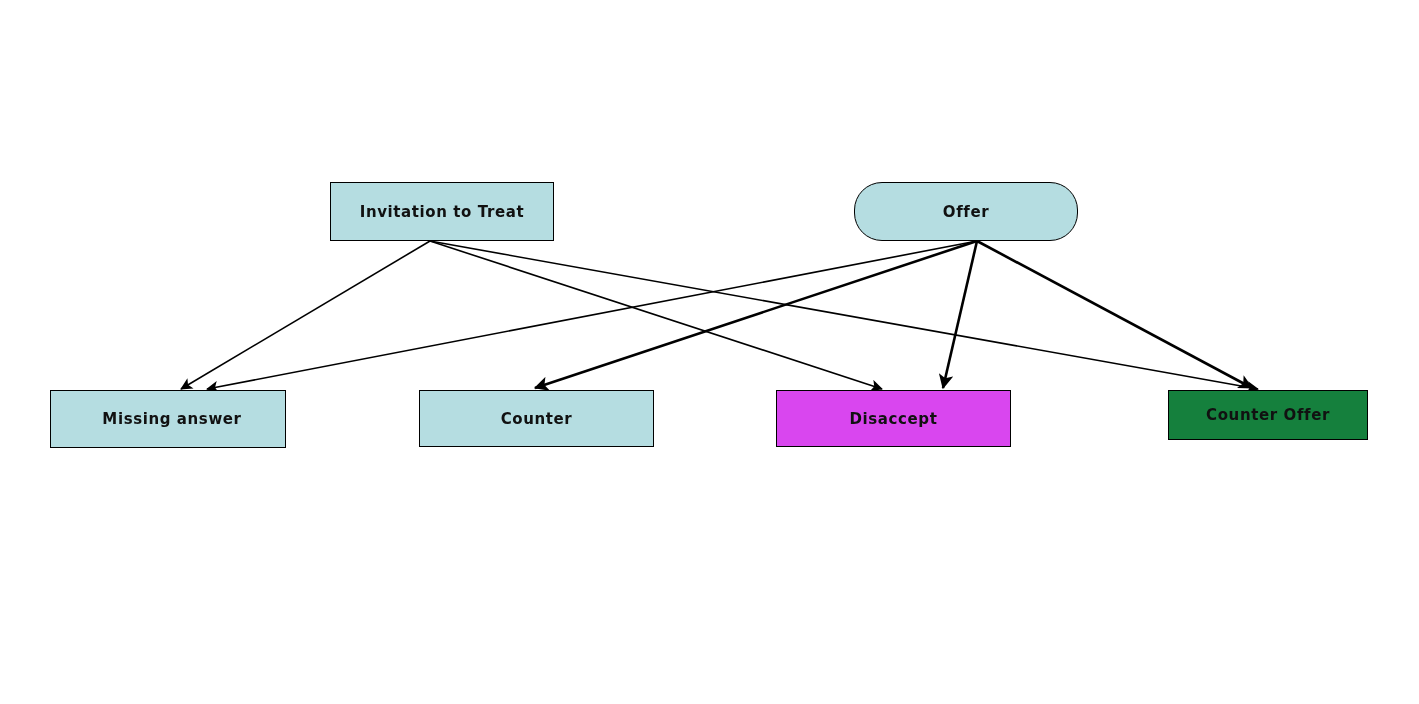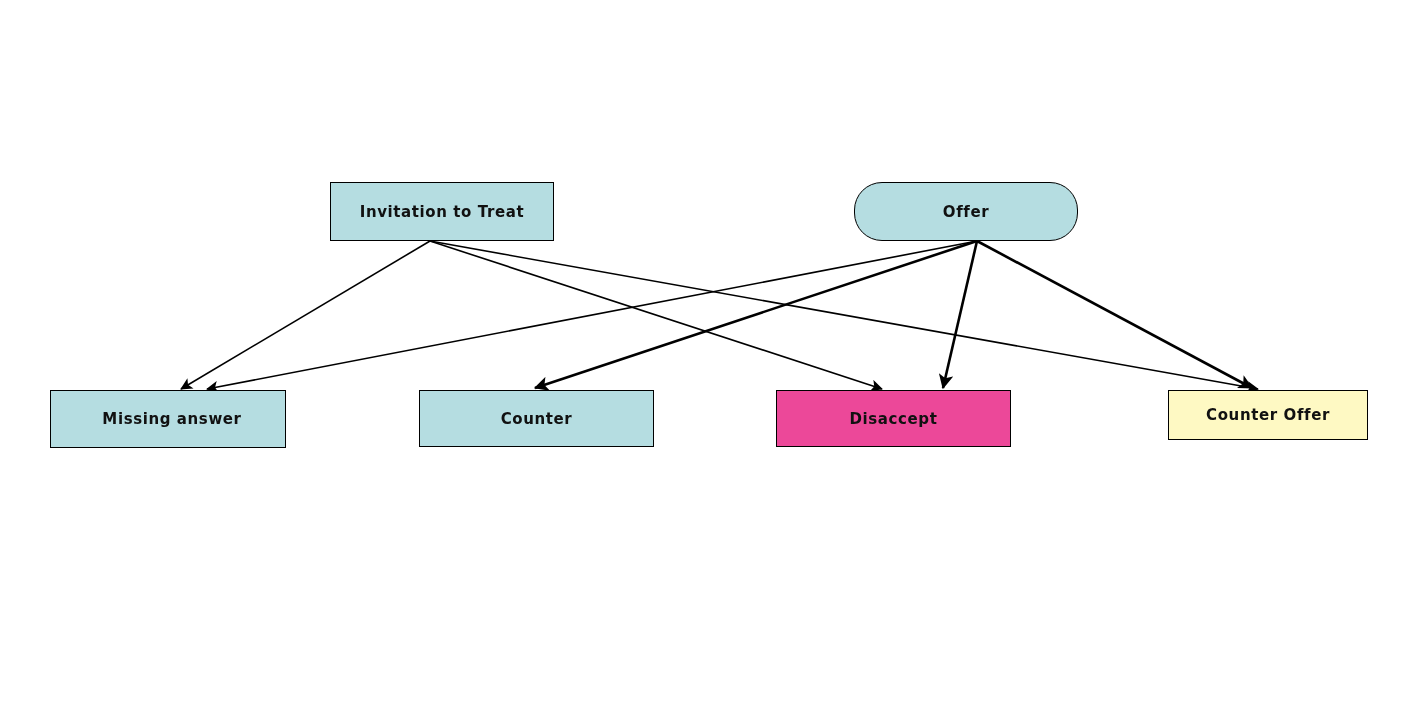--- a/index.html
+++ b/index.html
@@ -78,21 +78,21 @@
   </div>
 
   <div class="node" style="left: 50px; top: 390px; width: 236px; height: 58px; background: rgb(181, 221, 225); border-color: rgb(0, 0, 0); padding-left: 8px;">
     <span class="node-label">Missing answer</span>
   </div>
 
   <div class="node" style="left: 419px; top: 390px; width: 235px; height: 57px; background: rgb(181, 221, 225); border-color: rgb(0, 0, 0);">
     <span class="node-label">Counter</span>
   </div>
 
-  <div class="node" style="left: 776px; top: 390px; width: 235px; height: 57px; background: #ec4899; border-color: rgb(0, 0, 0);">
+  <div class="node" style="left: 776px; top: 390px; width: 235px; height: 57px; background: #d946ef; border-color: rgb(0, 0, 0);">
     <span class="node-label">Disaccept</span>
   </div>
 
-  <div class="node" style="left: 1168px; top: 390px; width: 200px; height: 50px; background: #fef9c3; border-color: rgb(0, 0, 0);">
+  <div class="node" style="left: 1168px; top: 390px; width: 200px; height: 50px; background: #15803d; border-color: rgb(0, 0, 0);">
     <span class="node-label">Counter Offer</span>
   </div>
 
 </div>
 
 </body></html>

